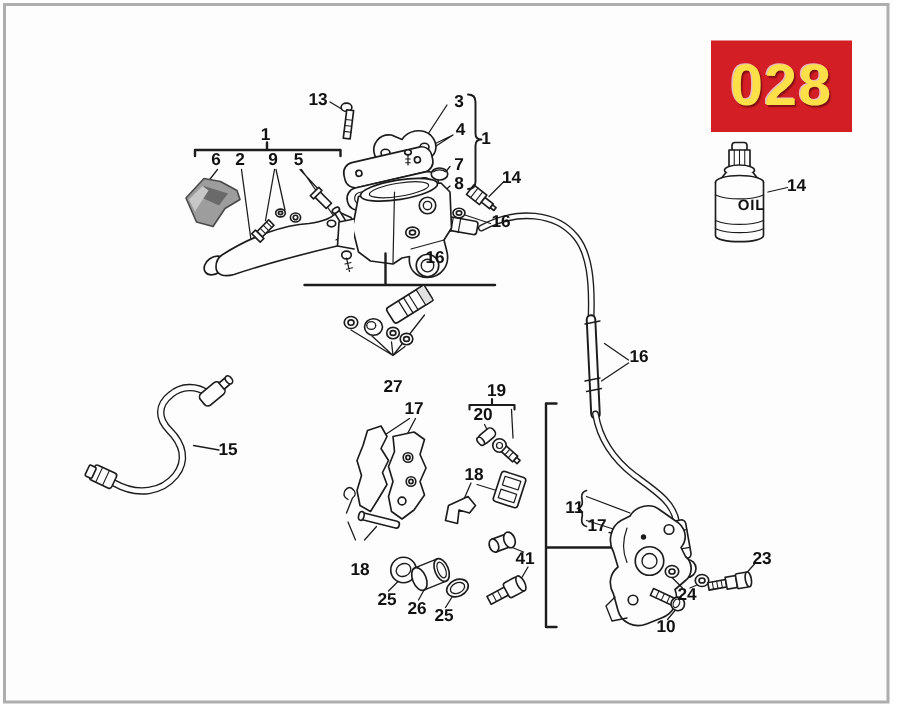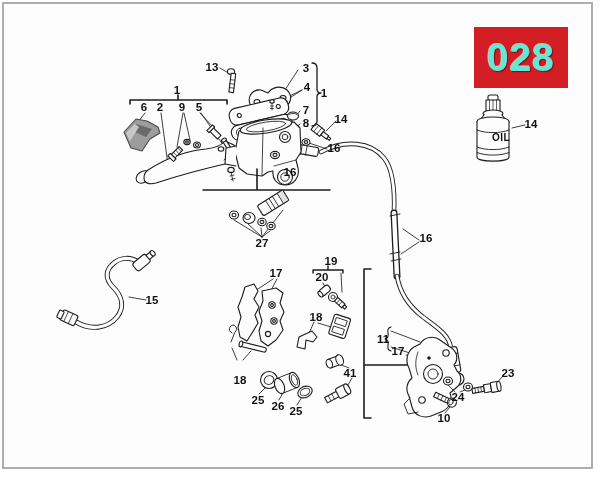--- a/index.html
+++ b/index.html
@@ -3,21 +3,21 @@
 <meta charset="utf-8">
 <style>
   html,body{margin:0;padding:0;background:#fff;width:600px;height:480px;overflow:hidden;
     font-family:"Liberation Sans", sans-serif;}
   .stage{position:relative;width:600px;height:480px;background:#fff;}
   .frame{position:absolute;left:2px;top:2px;width:591px;height:467px;
     border:2px solid #aeaeae;background:#fdfdfd;box-sizing:border-box;}
   svg.art{position:absolute;left:0;top:0;}
   .badge{position:absolute;left:474px;top:27px;width:94px;height:61px;background:#d31e25;
     display:flex;align-items:center;justify-content:center;}
-  .badge span{color:#5eead4;font-weight:bold;font-size:39px;letter-spacing:1px;
+  .badge span{color:#fde047;font-weight:bold;font-size:39px;letter-spacing:1px;
     text-shadow:-1px -1px 0 #e8b9ba, 1px 1px 1px #7e0f13;}
   .callout{position:absolute;transform:translate(-50%,-50%);font-weight:bold;
     font-size:11.5px;color:#111;white-space:nowrap;}
   .oil-label{position:absolute;left:477px;top:132px;width:48px;text-align:center;
     font-weight:bold;font-size:10px;color:#111;letter-spacing:.5px;}
 </style>
 </head>
 <body>
 
 <div class="stage">
@@ -329,21 +329,21 @@
       <div class="callout" style="left: 306px; top: 110px;">7</div>
       <div class="callout" style="left: 306px; top: 123px;">8</div>
       <div class="callout" style="left: 341px; top: 119px;">14</div>
       <div class="callout" style="left: 334px; top: 148px;">16</div>
       <div class="callout" style="left: 290px; top: 172px;">16</div>
       <div class="callout" style="left: 177px; top: 90px;">1</div>
       <div class="callout" style="left: 144px; top: 107px;">6</div>
       <div class="callout" style="left: 160px; top: 107px;">2</div>
       <div class="callout" style="left: 182px; top: 107px;">9</div>
       <div class="callout" style="left: 199px; top: 107px;">5</div>
-      <div class="callout" style="left: 262px; top: 243px;">27</div>
+      <div class="callout" style="left: 262px; top: 258px;">27</div>
       <div class="callout" style="left: 152px; top: 300px;">15</div>
       <div class="callout" style="left: 426px; top: 238px;">16</div>
       <div class="callout" style="left: 276px; top: 273px;">17</div>
       <div class="callout" style="left: 331px; top: 261px;">19</div>
       <div class="callout" style="left: 322px; top: 277px;">20</div>
       <div class="callout" style="left: 316px; top: 317px;">18</div>
       <div class="callout" style="left: 240px; top: 380px; text-align: right;">18</div>
       <div class="callout" style="left: 258px; top: 400px;">25</div>
       <div class="callout" style="left: 278px; top: 406px;">26</div>
       <div class="callout" style="left: 296px; top: 411px;">25</div>

